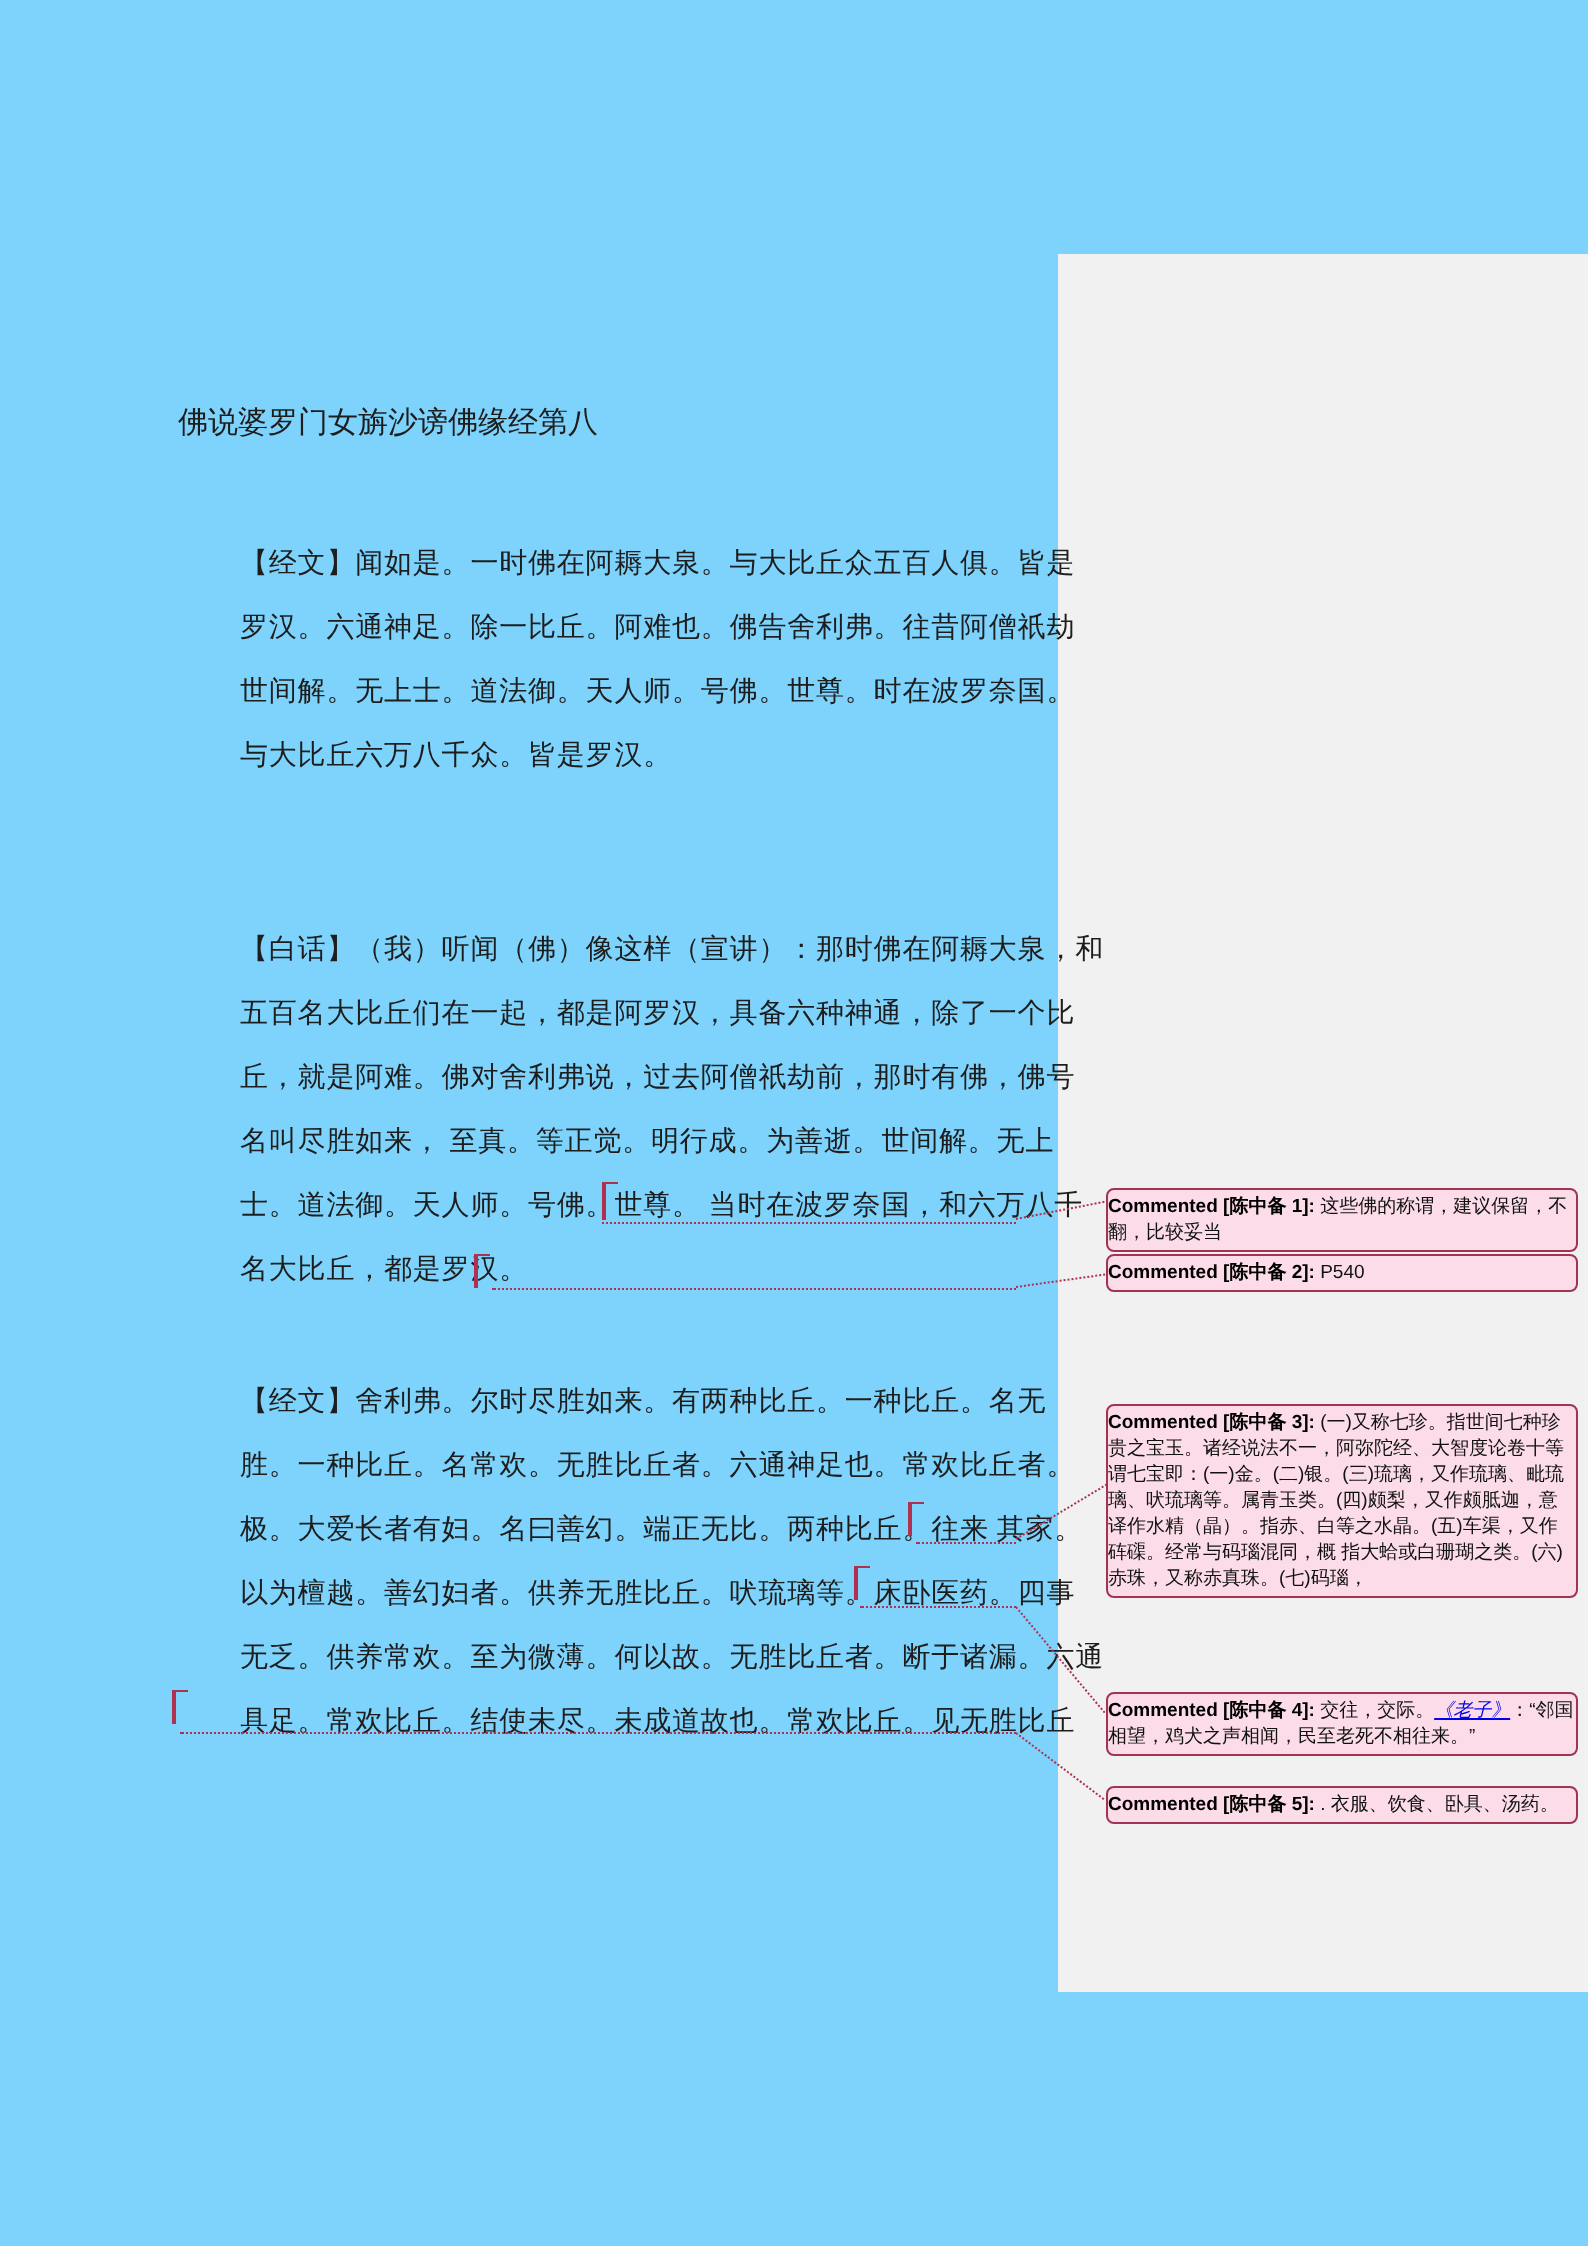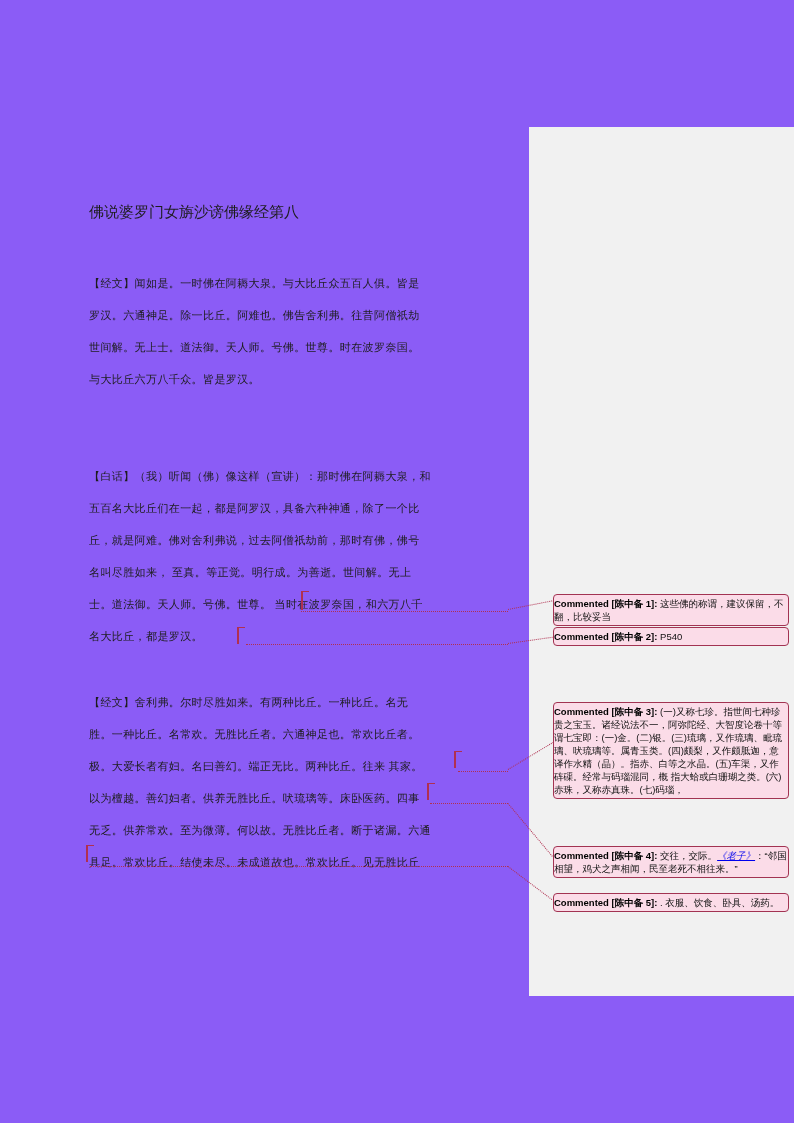--- a/index.html
+++ b/index.html
@@ -1,32 +1,32 @@
 <!DOCTYPE html>
 <html><head>
 <meta charset="utf-8">
 <style>
   * { margin:0; padding:0; box-sizing:border-box; }
   html,body { background:#ffffff; }
   .page {
-    position:relative; width:794px; height:1123px; background:#8b5cf6;
+    position:relative; width:794px; height:1123px; background:#7dd3fc;
     font-family:"Liberation Serif","DejaVu Serif",serif; overflow:hidden;
   }
   .markup-area {
     position:absolute; left:529px; top:127px; width:265px; height:869px;
     background:#f1f1f1;
   }
   .doc-title {
     position:absolute; left:89px; top:202px; width:420px;
     font-size:15px; line-height:20px; color:#1d1d1d; white-space:pre;
   }
   .para { position:absolute; left:89px; width:430px; }
   .bline {
-    height:32px; line-height:32px; font-size:11px; color:#1d1d1d;
-    white-space:pre; letter-spacing:0.4px;
+    height:32px; line-height:32px; font-size:14px; color:#1d1d1d;
+    white-space:pre; letter-spacing:0.4px;margin-left:31px;
   }
   
   .balloon {
     position:absolute; left:553px; width:236px;
     background:#fbdce8; border:1.5px solid #a23352; border-radius:4px;
     padding:2px 0; font-family:"Liberation Sans","DejaVu Sans",sans-serif;
     font-size:9.5px; line-height:13px; color:#111111;
   }
   .clabel { font-weight:bold; color:#000000; }
   .clink { color:#0000ee; text-decoration:underline; cursor:pointer;font-style:italic; }

